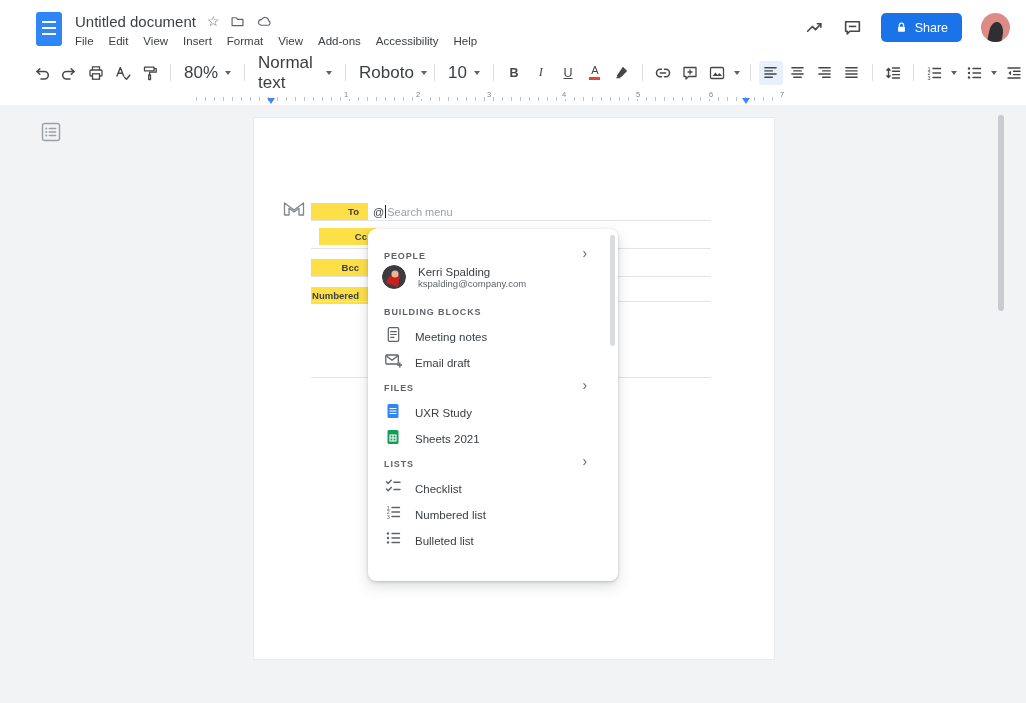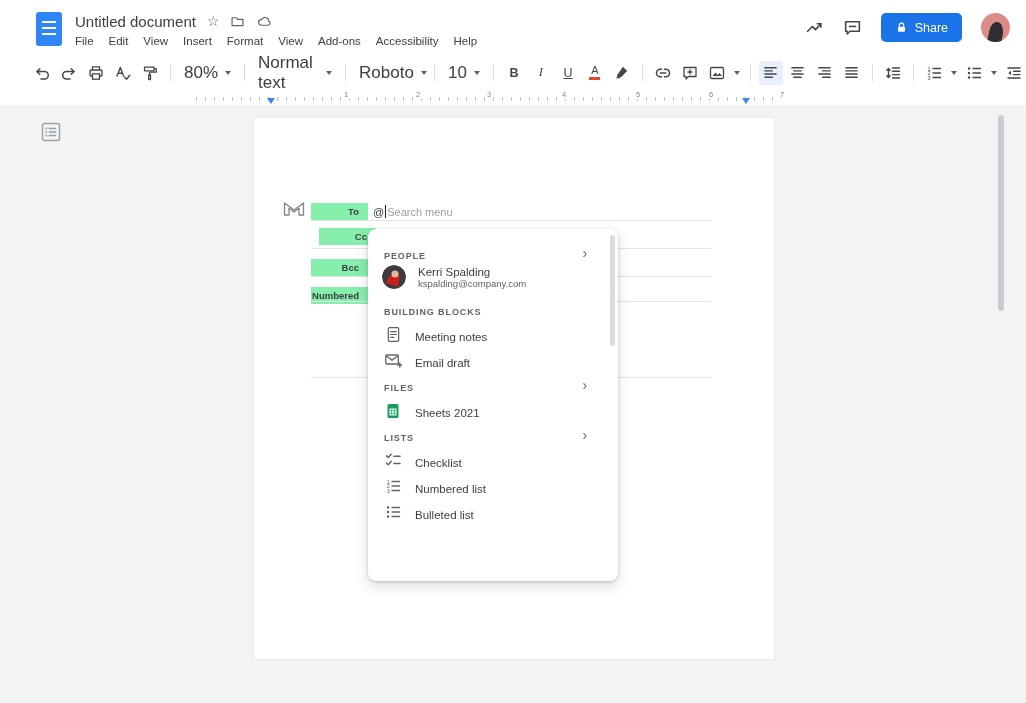--- a/index.html
+++ b/index.html
@@ -47,21 +47,21 @@
   .ruler-marker { position:absolute; top:10px; width:0; height:0; border-left:4.5px solid transparent; border-right:4.5px solid transparent; border-top:6px solid #4285f4; }
 
   
   .canvas { position:absolute; top:105px; left:0; width:1026px; height:598px; background:#f1f3f4; }
   .outline-btn { position:absolute; left:40px; top:16px; width:22px; height:22px; display:flex; align-items:center; justify-content:center; border-radius:3px; }
   .page { position:absolute; left:253px; top:12px; width:522px; height:543px; background:#fff; border:1px solid #e9eaec; }
   .main-scrollbar { position:absolute; left:998px; top:10px; width:6px; height:196px; border-radius:3px; background:#c8cbcf; }
 
   
   .gmail-logo { position:absolute; left:28px; top:81px; }
-  .field-label { position:absolute; left:57px; width:57px; height:17px; background:#86efac; display:flex; align-items:center; justify-content:flex-end; padding-right:9px; font-size:9.5px; font-weight:bold; color:#3c4043; }
+  .field-label { position:absolute; left:57px; width:57px; height:17px; background:#fde047; display:flex; align-items:center; justify-content:flex-end; padding-right:9px; font-size:9.5px; font-weight:bold; color:#3c4043; }
   .field-line { position:absolute; left:57px; width:400px; height:1px; background:#e2e4e7; }
   .to-input { position:absolute; left:119px; top:87px; font-size:11px; display:flex; align-items:center; }
   .typed-at { color:#3c4043; }
   .cursor-bar { width:1px; height:13px; background:#202124; margin:0 1px; }
   .placeholder-text { color:#9aa0a6; }
 
   
   .popup { position:absolute; left:114px; top:111px; width:250px; height:352px; background:#fff; border-radius:8px;
       box-shadow:0 1px 3px rgba(60,64,67,.25), 0 5px 14px rgba(60,64,67,.18); padding-top:8px; overflow:hidden; z-index:5; }
   .pp-header { height:24px; display:flex; align-items:flex-end; justify-content:space-between; padding:0 16px 0 16px; font-size:9px; font-weight:bold; letter-spacing:.9px; color:#5f6368; }
@@ -393,20 +393,29 @@
       </div>
 
       <div class="pp-header">
         <span>FILES</span>
         <span class="pp-chevron">›</span>
       </div>
 
       <div class="pp-item">
         <span class="pp-icon">
           <svg width="16" height="16" viewBox="0 0 16 16">
+              <rect x="2.5" y="1" width="11" height="14" rx="1.5" fill="#3086f6"></rect>
+              <path d="M5 5.5 h6 M5 8 h6 M5 10.5 h6" stroke="#fff" stroke-width="1.2" stroke-linecap="round"></path>
+            </svg>
+        </span>
+        <span>UXR Study</span>
+      </div>
+      <div class="pp-item">
+        <span class="pp-icon">
+          <svg width="16" height="16" viewBox="0 0 16 16">
               <rect x="2.5" y="1" width="11" height="14" rx="1.5" fill="#159c5b"></rect>
               <path d="M5 6 h6 v6 h-6 z M5 9 h6 M8 6 v6" stroke="#fff" stroke-width="1.1" fill="none"></path>
             </svg>
         </span>
         <span>Sheets 2021</span>
       </div>
 
       <div class="pp-header">
         <span>LISTS</span>
         <span class="pp-chevron">›</span>

